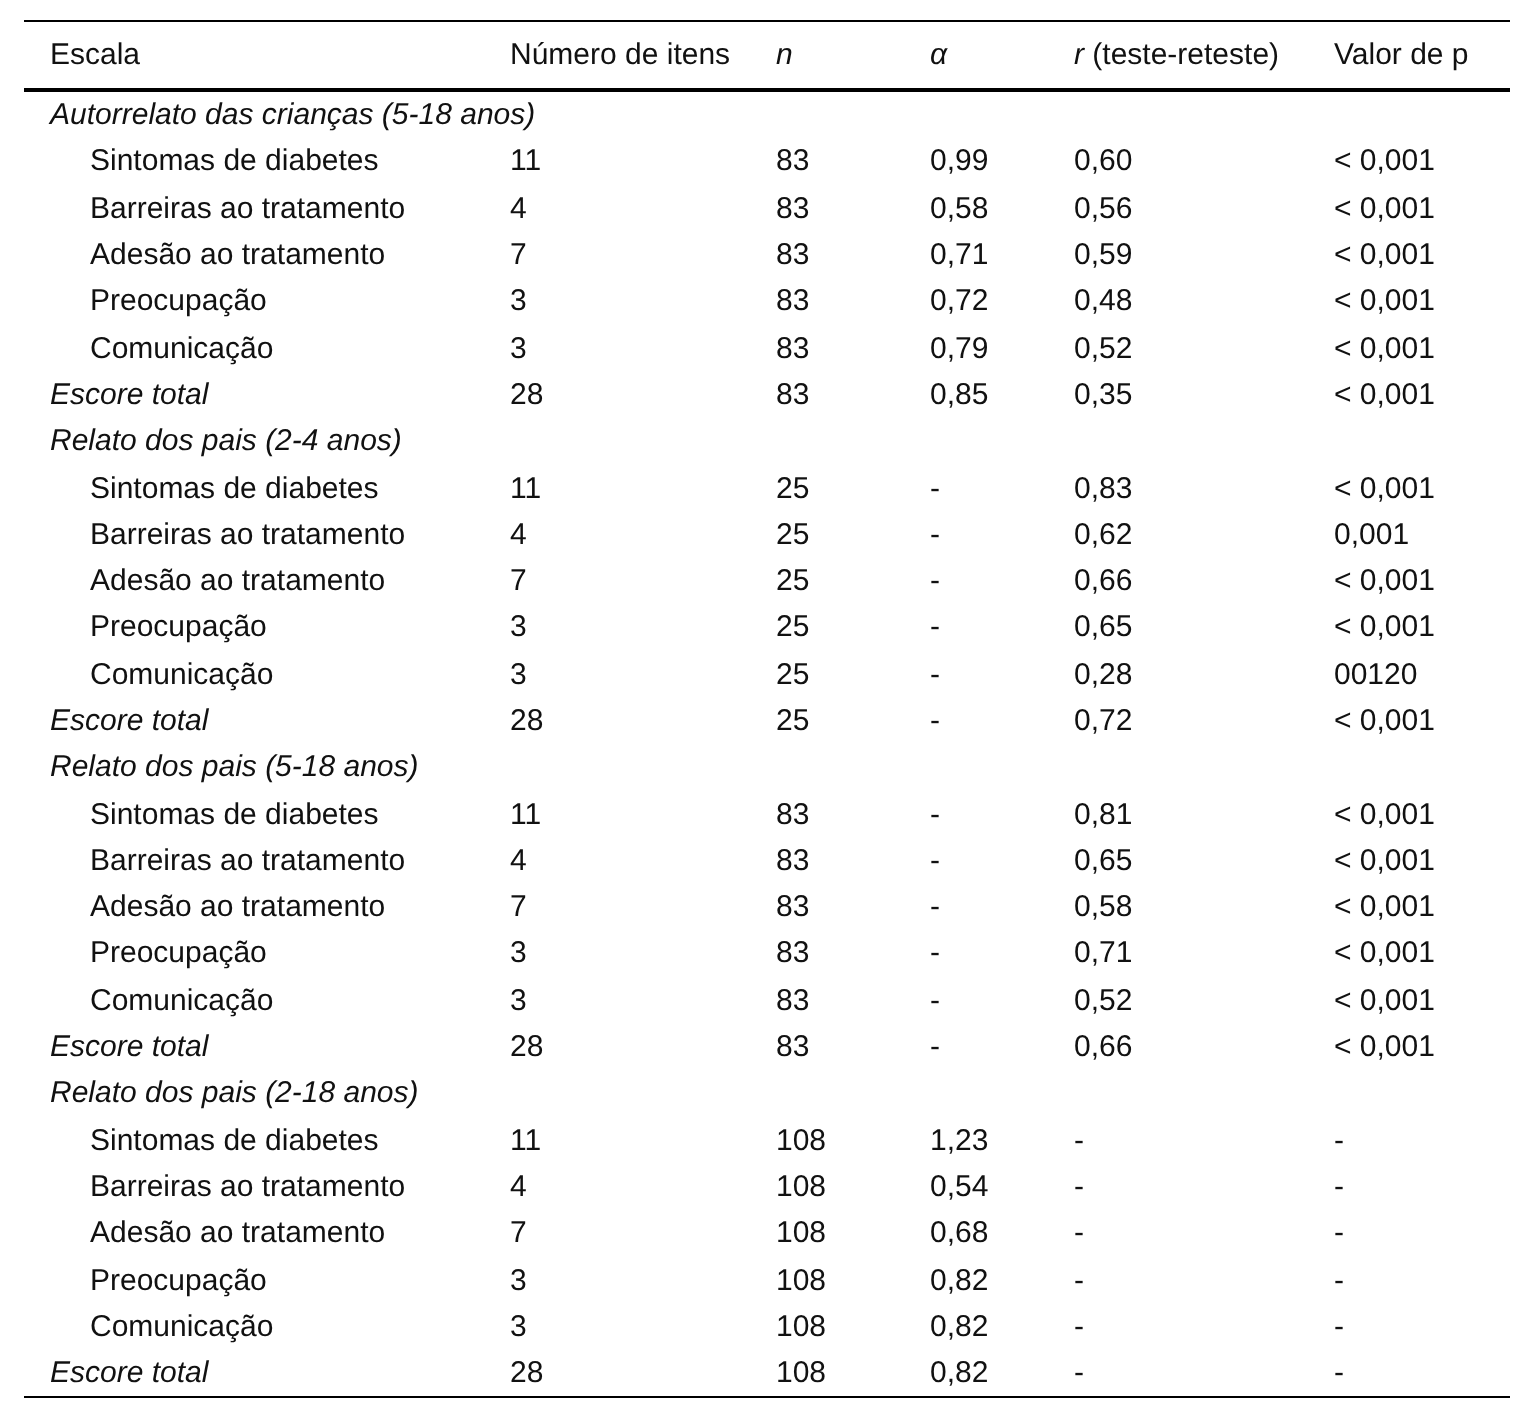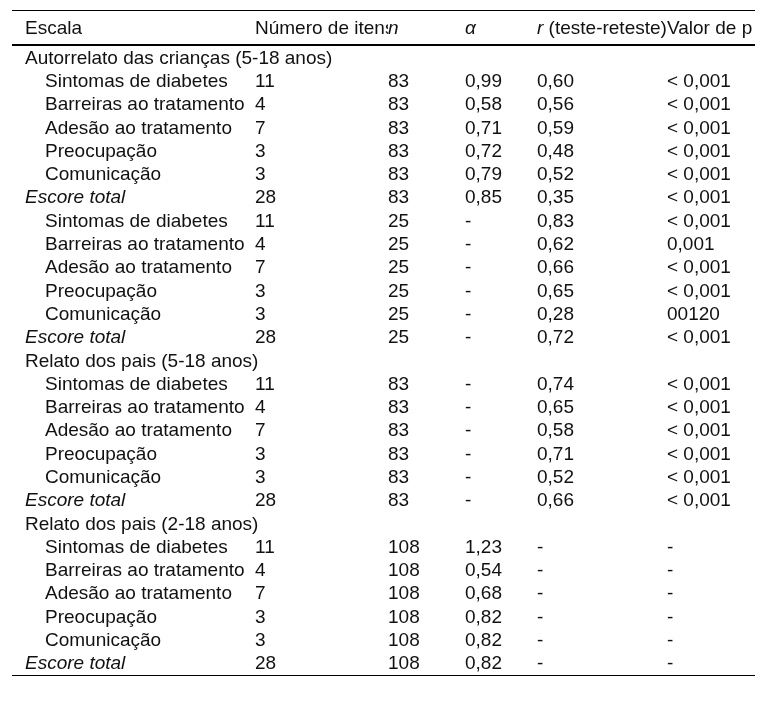--- a/index.html
+++ b/index.html
@@ -20,21 +20,21 @@
     top: 10px;
     left: 12px;
     width: 743px;
   }
   table.stats {
     border-collapse: collapse;
     table-layout: fixed;
     width: 743px;
     border-top: 1.5px solid #000;
     border-bottom: 1.5px solid #000;
-    font-size: 19px;
+    font-size: 15px;
   }
   thead tr {
     border-bottom: 2px solid #000;
   }
   th {
     text-align: left;
     font-weight: 400;
     height: 33px;
     vertical-align: middle;
     padding: 0;
@@ -49,20 +49,21 @@
     overflow: hidden;
     text-align: left;
   }
   th:first-child, td:first-child {
     padding-left: 13px;
   }
   td.indent {
     padding-left: 33px;
   }
   .section-title {
+    font-style: italic;
   }
   .total-label {
     font-style: italic;
   }
   .it {
     font-style: italic;
   }
 </style>
 </head>
 <body>
@@ -133,20 +134,23 @@
         </tr>
         <tr>
           <td class="total-label">Escore total</td>
           <td>28</td>
           <td>83</td>
           <td>0,85</td>
           <td>0,35</td>
           <td>&lt; 0,001</td>
         </tr>
         <tr>
+          <td colspan="6" class="section-title">Relato dos pais (2-4 anos)</td>
+        </tr>
+        <tr>
           <td class="indent">Sintomas de diabetes</td>
           <td>11</td>
           <td>25</td>
           <td>-</td>
           <td>0,83</td>
           <td>&lt; 0,001</td>
         </tr>
         <tr>
           <td class="indent">Barreiras ao tratamento</td>
           <td>4</td>
@@ -188,21 +192,21 @@
           <td>&lt; 0,001</td>
         </tr>
         <tr>
           <td colspan="6" class="section-title">Relato dos pais (5-18 anos)</td>
         </tr>
         <tr>
           <td class="indent">Sintomas de diabetes</td>
           <td>11</td>
           <td>83</td>
           <td>-</td>
-          <td>0,74</td>
+          <td>0,81</td>
           <td>&lt; 0,001</td>
         </tr>
         <tr>
           <td class="indent">Barreiras ao tratamento</td>
           <td>4</td>
           <td>83</td>
           <td>-</td>
           <td>0,65</td>
           <td>&lt; 0,001</td>
         </tr>

